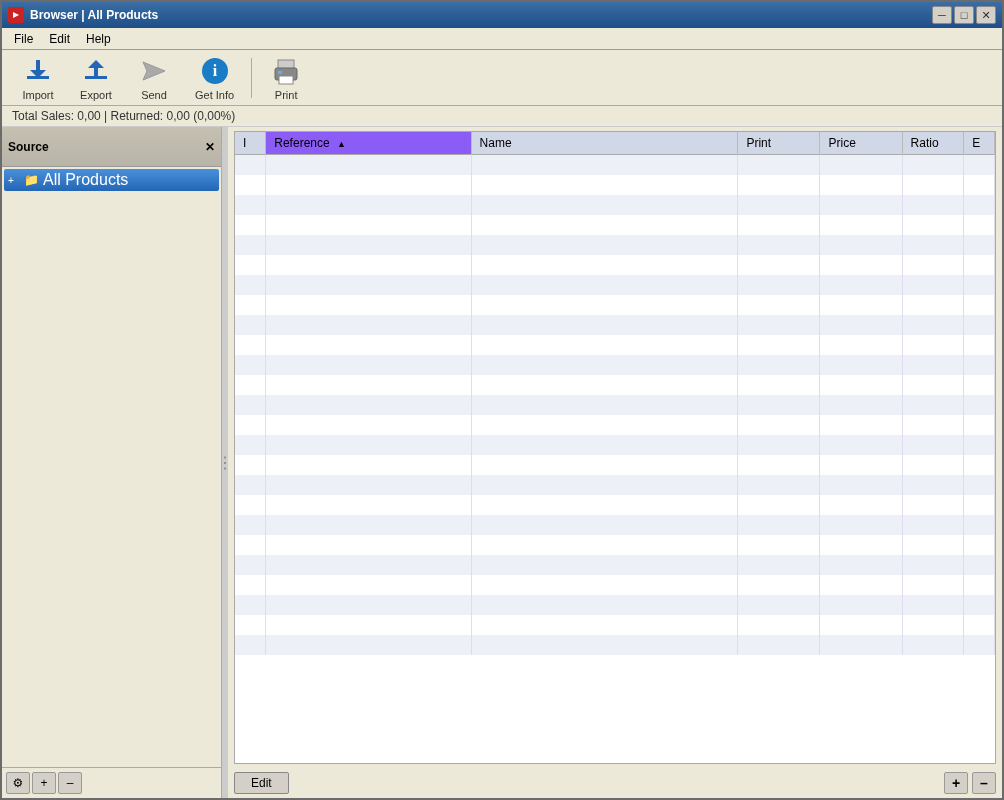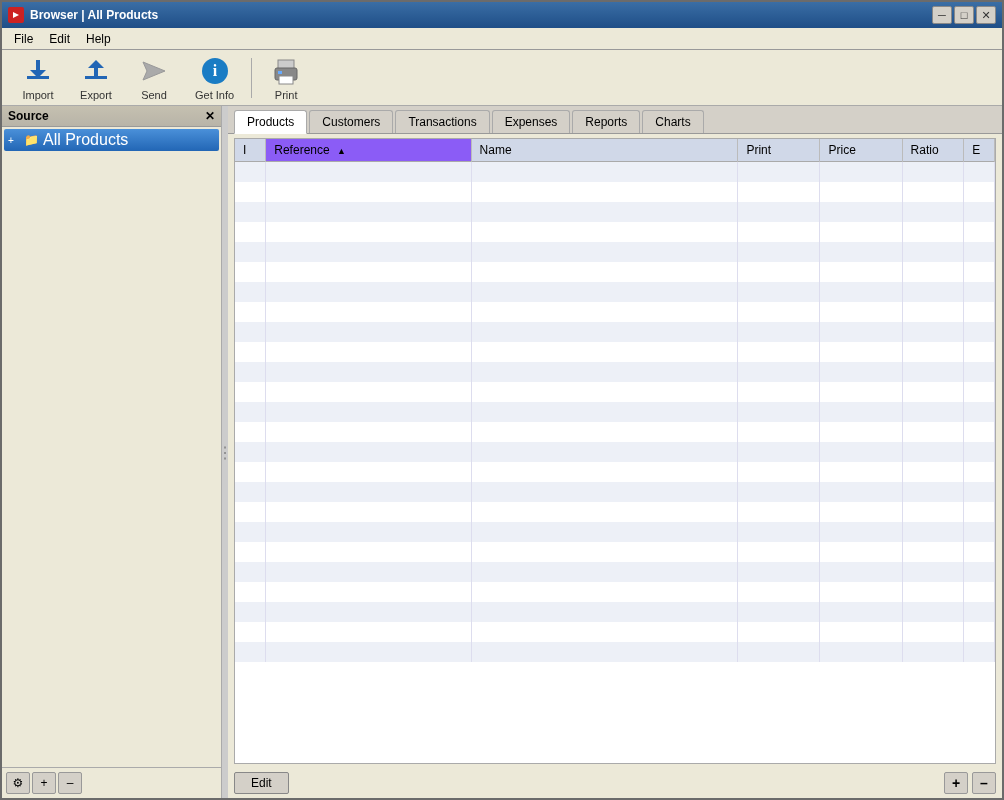--- a/index.html
+++ b/index.html
@@ -143,21 +143,21 @@
     }
     .sidebar-header {
       background: linear-gradient(to bottom, #c5c0b0, #b8b4a8);
       padding: 3px 6px;
       font-weight: bold;
       font-size: 12px;
       display: flex;
       align-items: center;
       justify-content: space-between;
       border-bottom: 1px solid #999;
-      height: 21px;
+      height: 40px;
     }
     .sidebar-content {
       flex: 1;
       padding: 2px;
       overflow-y: auto;
     }
     .tree-item {
       display: flex;
       align-items: center;
       gap: 4px;
@@ -385,20 +385,23 @@
           <rect x="7" y="4" width="16" height="10" fill="#ccc" stroke="#888" stroke-width="1"></rect>
           <rect x="4" y="12" width="22" height="12" rx="2" fill="#888" stroke="#666" stroke-width="1"></rect>
           <rect x="8" y="20" width="14" height="8" fill="white" stroke="#888" stroke-width="1"></rect>
           <rect x="7" y="15" width="4" height="3" fill="#66aaff"></rect>
         </svg>
       </div>
       <span class="toolbar-label">Print</span>
     </div>
   </div>
 
+  <div class="status-bar-top">
+    <span>Total Sales: 0,00 | Returned: 0,00 (0,00%)</span>
+  </div>
 
   <div class="main-content">
 
     <div class="sidebar">
       <div class="sidebar-header">
         <span>Source</span>
         <span>✕</span>
       </div>
       <div class="sidebar-content">
         <div class="tree-item selected">
@@ -413,28 +416,20 @@
         <button class="sidebar-footer-btn">–</button>
       </div>
     </div>
 
     <div class="resize-handle">
       <span>⋮</span>
     </div>
 
     <div class="right-panel">
 
-      <div class="tabs">
-        <div class="tab active">Products</div>
-        <div class="tab">Customers</div>
-        <div class="tab">Transactions</div>
-        <div class="tab">Expenses</div>
-        <div class="tab">Reports</div>
-        <div class="tab">Charts</div>
-      </div>
 
       <div class="table-container">
         <table>
           <thead>
             <tr>
               <th style="width:30px">
                 <span>I</span>
               </th>
               <th style="width:200px; background:#8b5cf6;">
                 <span>Reference</span>

